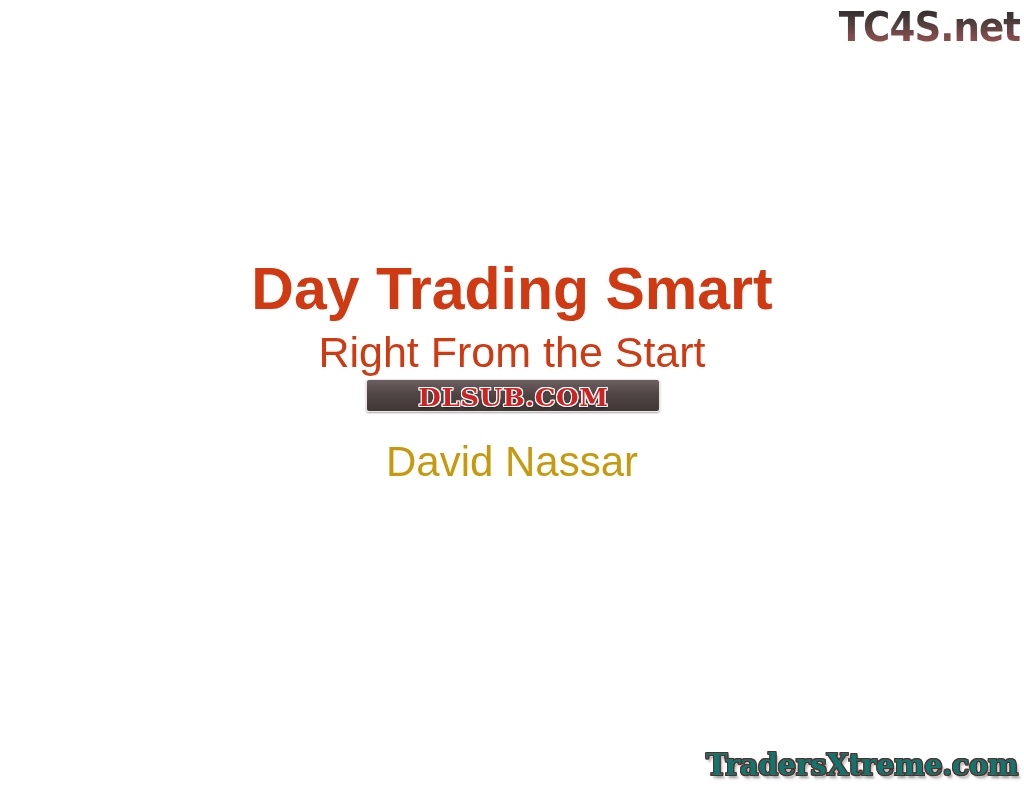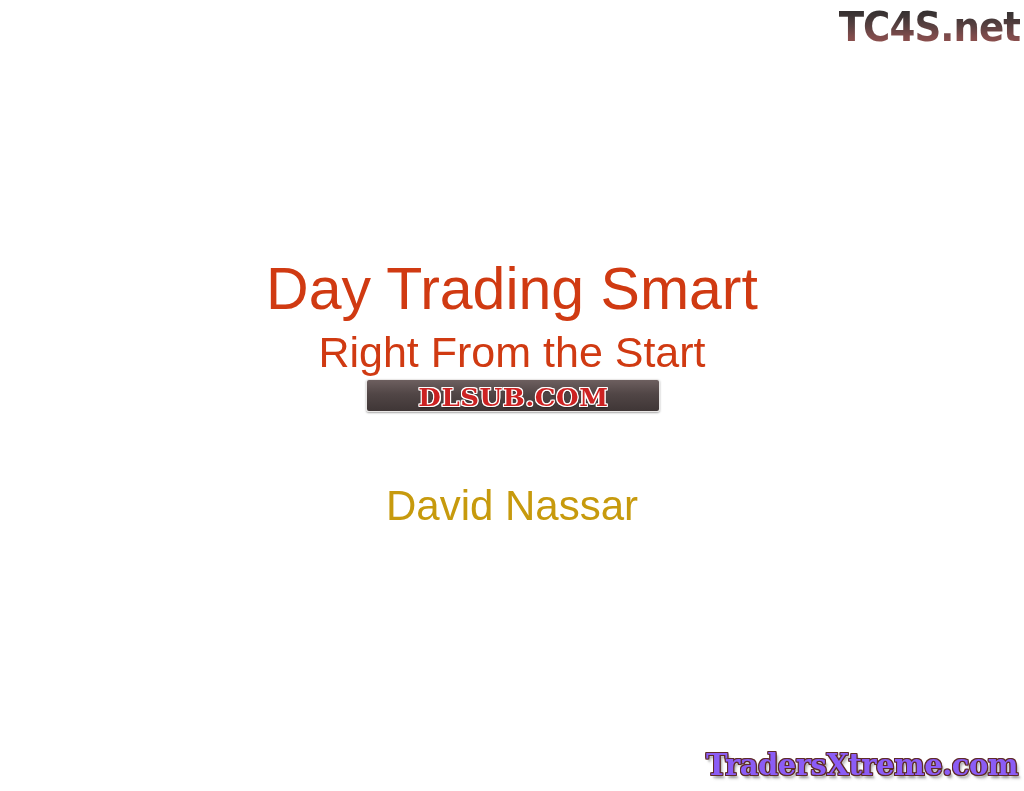--- a/index.html
+++ b/index.html
@@ -55,21 +55,21 @@
     position: absolute;
     left: 0;
     top: 258px;
     width: 1024px;
     text-align: center;
   }
   #main-title {
     font-family: "Liberation Sans", sans-serif;
     font-size: 59px;
     line-height: 62px;
-    font-weight: 400;
+    font-weight: 700;
     color: #d03a12;
     letter-spacing: 0px;
     white-space: nowrap;
   }
   #subtitle {
     font-family: "Liberation Sans", sans-serif;
     font-size: 43px;
     line-height: 48px;
     font-weight: 400;
     color: #d03a12;
@@ -114,21 +114,20 @@
     white-space: nowrap;
   }
 
   
   #author-line {
     position: absolute;
     left: 0;
     top: 438px;
     width: 1024px;
     text-align: center;
-    margin-top: 44px;
   }
   #author-name {
     font-family: "Liberation Sans", sans-serif;
     font-size: 42px;
     line-height: 48px;
     font-weight: 400;
     color: #c79a0d;
     white-space: nowrap;
   }
 
@@ -142,21 +141,21 @@
     display: flex;
     align-items: center;
     justify-content: center;
   }
   #tradersxtreme-watermark .wm-text {
     font-family: "DejaVu Serif", serif;
     font-weight: 700;
     font-size: 29px;
     line-height: 32px;
     letter-spacing: -0.5px;
-    color: #8b5cf6;
+    color: #0f766e;
     text-shadow:
        1px 0 0 #5f2b29,
       -1px 0 0 #5f2b29,
        0 1px 0 #5f2b29,
        0 -1px 0 #5f2b29,
        1px 1px 0 #5f2b29,
       -1px -1px 0 #5f2b29,
        1px -1px 0 #5f2b29,
       -1px 1px 0 #5f2b29,
        2px 3px 2px rgba(120,120,120,0.55),

